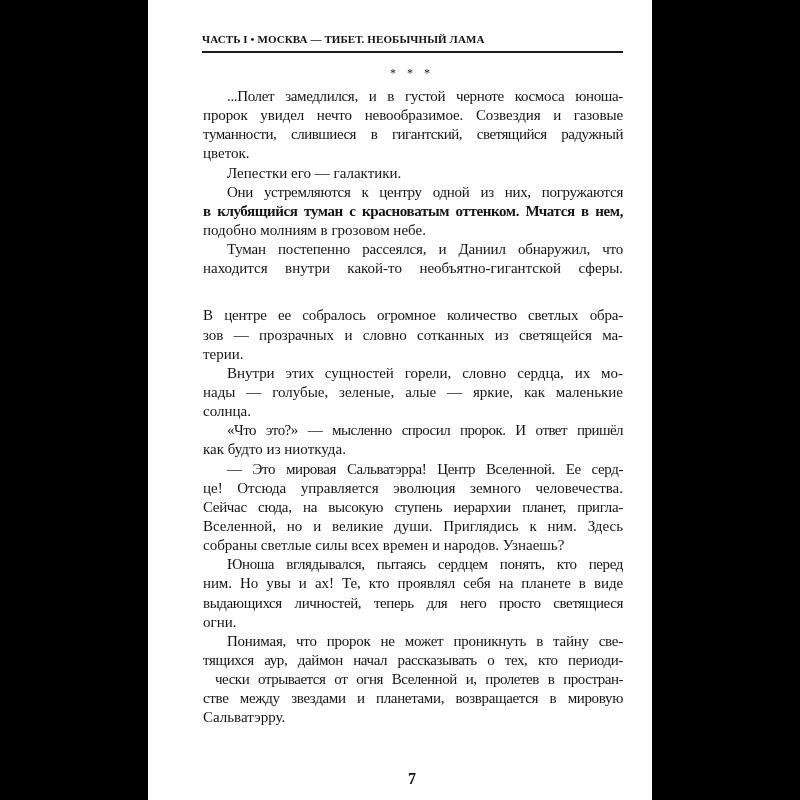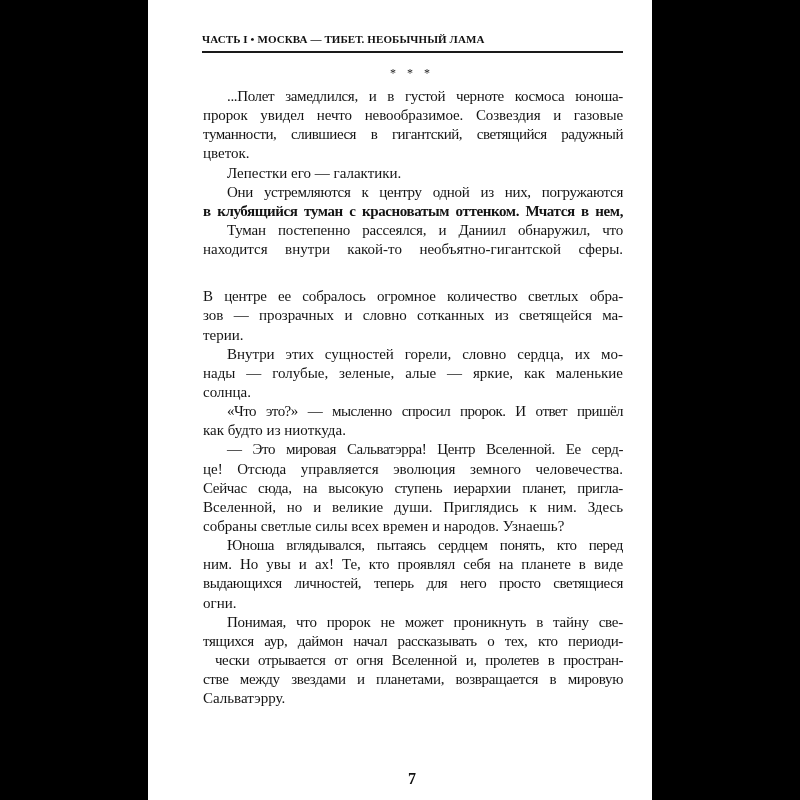--- a/index.html
+++ b/index.html
@@ -44,20 +44,21 @@
 <div class="stars">* * *</div>
 
 <div class="body-text" id="body-text">
     <span class="line indent" style="letter-spacing: -0.353px;">...Полет замедлился, и в густой черноте космоса юноша-</span>
     <span class="line" style="letter-spacing: -0.103px;">пророк увидел нечто невообразимое. Созвездия и газовые</span>
     <span class="line" style="letter-spacing: -0.482px;">туманности, слившиеся в гигантский, светящийся радужный</span>
     <span class="line last">цветок.</span>
     <span class="line indent last">Лепестки его — галактики.</span>
     <span class="line indent" style="letter-spacing: -0.302px;">Они устремляются к центру одной из них, погружаются</span>
     <span class="line" style="letter-spacing: -0.393px; font-weight: bold;">в клубящийся туман с красноватым оттенком. Мчатся в нем,</span>
+    <span class="line last">подобно молниям в грозовом небе.</span>
     <span class="line indent" style="letter-spacing: -0.194px;">Туман постепенно рассеялся, и Даниил обнаружил, что</span>
     <span class="line">находится внутри какой-то необъятно-гигантской сферы.</span>
     <span class="line" style="letter-spacing: -0.193px; margin-top: 28px;">В центре ее собралось огромное количество светлых обра-</span>
     <span class="line" style="letter-spacing: -0.066px;">зов — прозрачных и словно сотканных из светящейся ма-</span>
     <span class="line last">терии.</span>
     <span class="line indent" style="letter-spacing: -0.036px;">Внутри этих сущностей горели, словно сердца, их мо-</span>
     <span class="line">нады — голубые, зеленые, алые — яркие, как маленькие</span>
     <span class="line last">солнца.</span>
     <span class="line indent" style="letter-spacing: -0.536px;">«Что это?» — мысленно спросил пророк. И ответ пришёл</span>
     <span class="line last">как будто из ниоткуда.</span>

